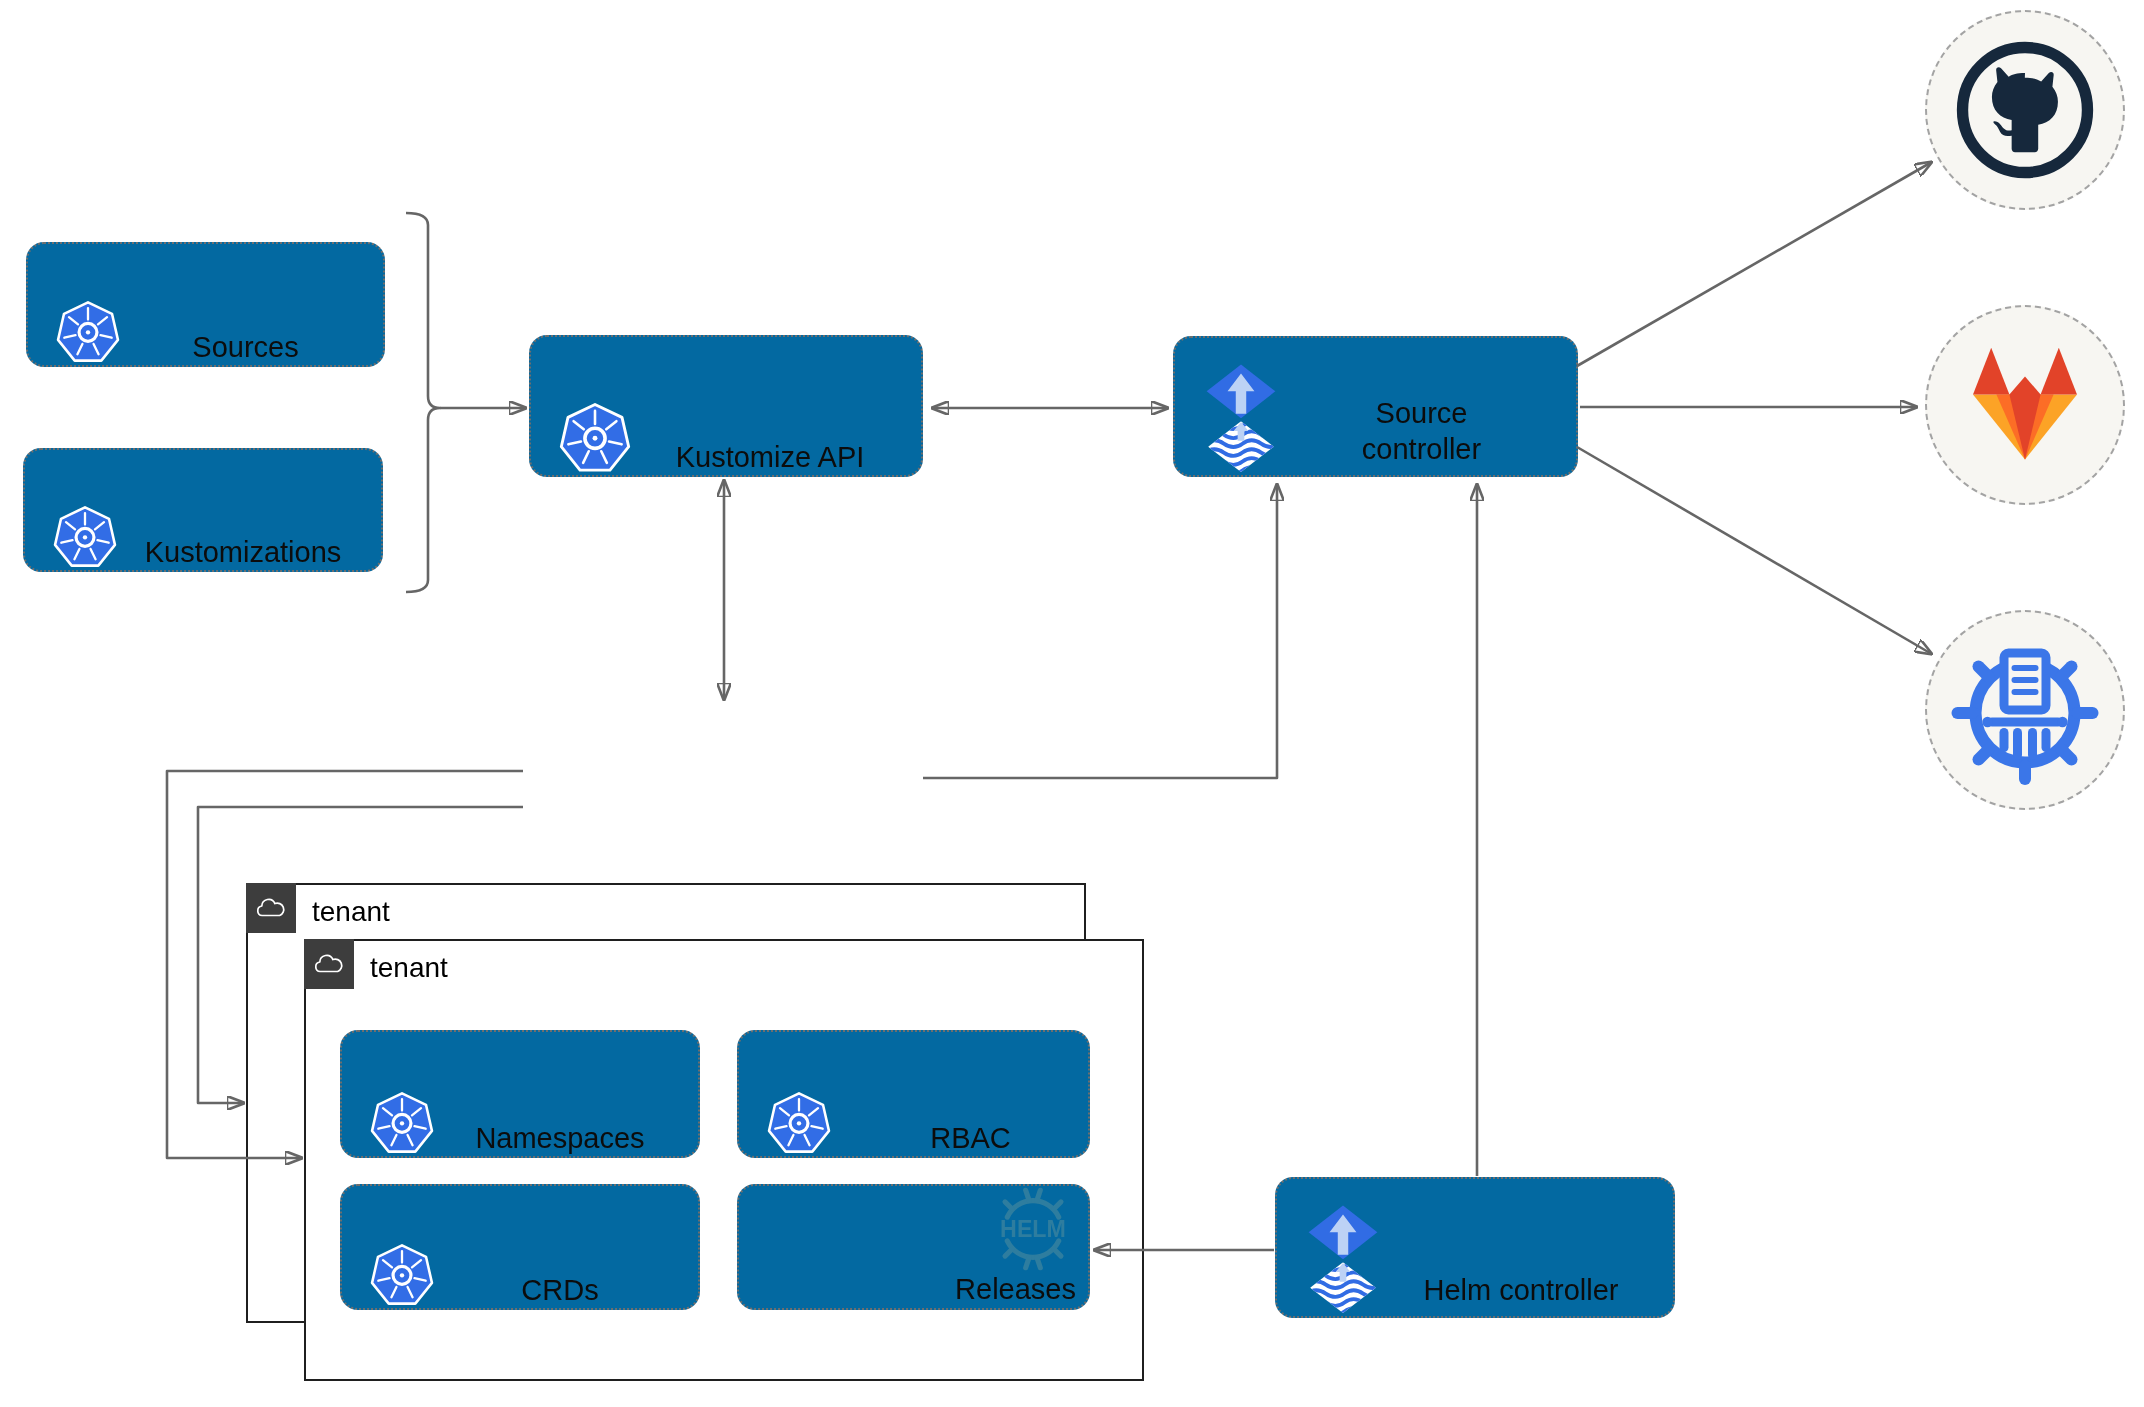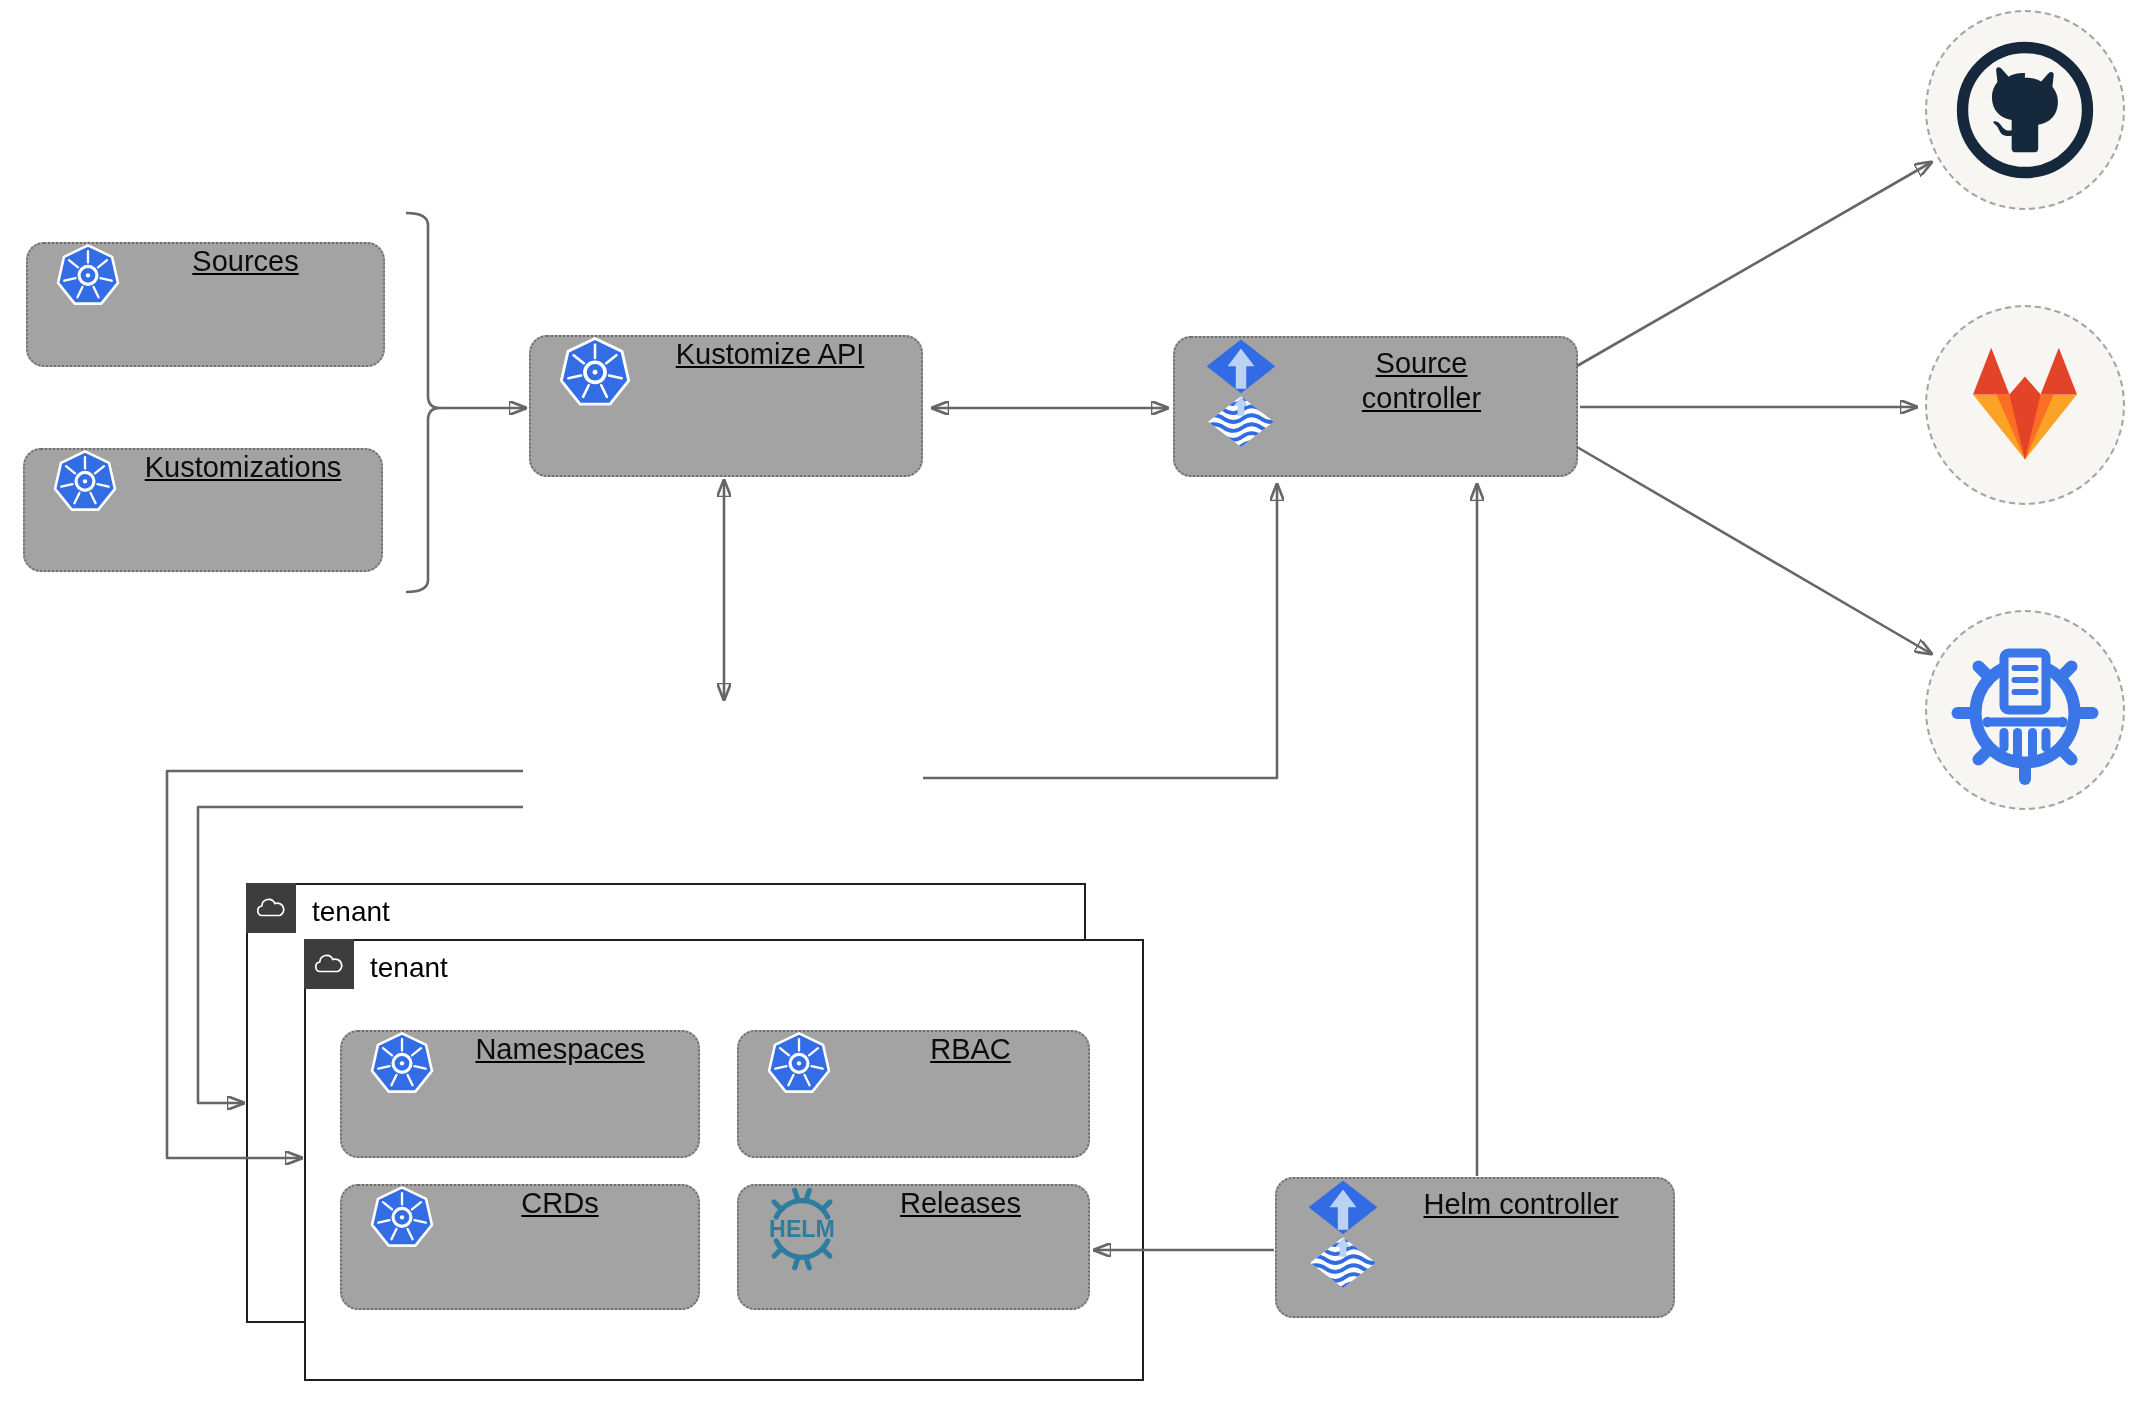--- a/index.html
+++ b/index.html
@@ -1,39 +1,39 @@
 <!DOCTYPE html>
 <html><head>
 <meta charset="utf-8">
 <style>
   html,body{margin:0;padding:0;background:#fff;font-family:"Liberation Sans",sans-serif;}
   #stage{position:relative;width:2144px;height:1407px;background:#fff;overflow:hidden;}
 
-  .node{position:absolute;display:flex;align-items:flex-start;background:#a3a3a3;
+  .node{position:absolute;display:flex;align-items:flex-end;background:#0369a1;
         border:2.5px dotted #6e6e6e;border-radius:18px;box-sizing:border-box;
-        padding:0 12px 0 28px;z-index:4;text-decoration:underline;}
+        padding:0 12px 0 28px;z-index:4;}
   .nlabel{flex:1;text-align:center;font-size:29px;color:#0c0c0c;line-height:1.22;}
   .two .nlabel{max-width:195px;margin:8px auto;}
   .nicon{display:flex;align-items:center;justify-content:center;}
   .nicon svg{display:block;}
   .k8s-icon svg{width:64px;height:64px;}
   .k8s-icon.big svg{width:72px;height:72px;}
   .flux-icon svg{width:76px;height:112px;}
   .helm-icon svg{width:86px;height:86px;}
 
   #n-sources{left:26px;top:242px;width:359px;height:125px;}
   #n-kustomizations{left:23px;top:448px;width:360px;height:124px;}
   #n-api{left:529px;top:335px;width:394px;height:142px;}
   #n-source-ctrl{left:1173px;top:336px;width:405px;height:141px;}
   #n-kustomize-ctrl{left:523px;top:703px;width:400px;height:140px;}
   #n-helm-ctrl{left:1275px;top:1177px;width:400px;height:141px;}
   #n-namespaces{left:340px;top:1030px;width:360px;height:128px;z-index:6;}
   #n-rbac{left:737px;top:1030px;width:353px;height:128px;z-index:6;gap:34px;}
   #n-crds{left:340px;top:1184px;width:360px;height:126px;z-index:6;}
-  #n-releases{left:737px;top:1184px;width:353px;height:126px;z-index:6;padding-left:20px;}
+  #n-releases{left:737px;top:1184px;width:353px;height:126px;z-index:6;padding-left:20px;flex-direction:column;}
 
   .tenant{position:absolute;background:#ffffff;border:2px solid #1f1f1f;box-sizing:border-box;}
   #tenant-back{left:246px;top:883px;width:840px;height:440px;z-index:2;}
   #tenant-front{left:304px;top:939px;width:840px;height:442px;z-index:3;}
   .tenant-tab{position:absolute;left:-2px;top:-2px;width:50px;height:50px;background:#3d3d3d;
               display:flex;align-items:center;justify-content:center;}
   .tenant-tab svg{width:34px;height:24px;display:block;}
   .tenant-label{position:absolute;left:64px;top:11px;font-size:28px;color:#000;}
 
   .ext{position:absolute;width:200px;height:200px;border-radius:50%;

